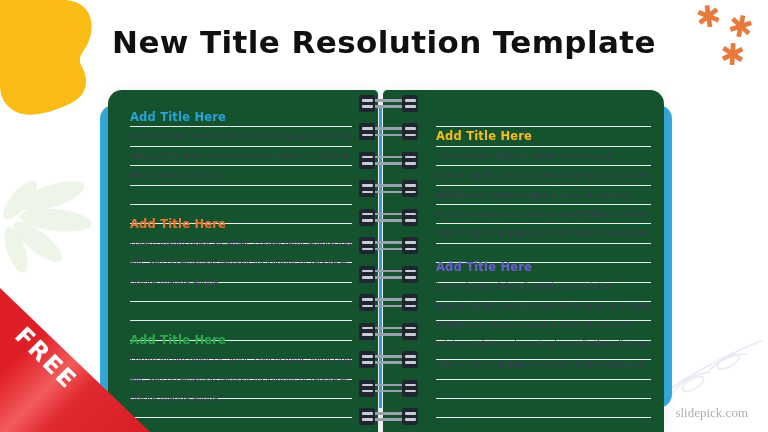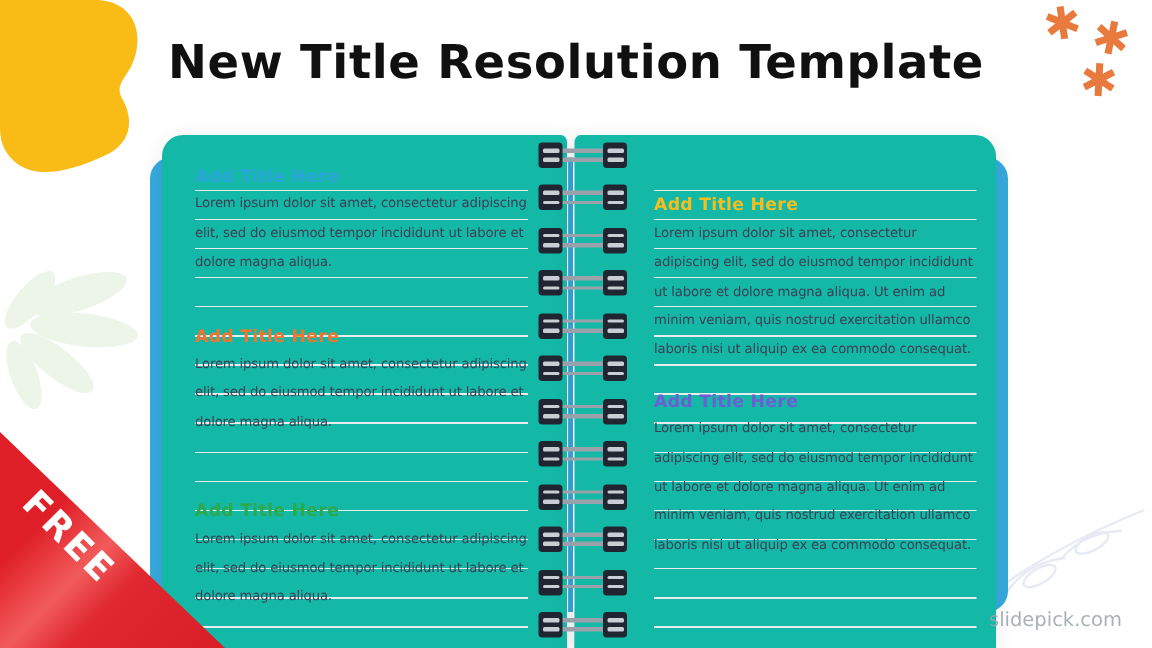--- a/index.html
+++ b/index.html
@@ -16,21 +16,21 @@
   .leaf-left{position:absolute;left:-10px;top:158px;width:115px;height:125px;opacity:.85;}
   .branch-right{position:absolute;right:0;bottom:0;width:170px;height:100px;opacity:.8;}
 
   
   .main-title{position:absolute;left:0;right:0;top:24px;text-align:center;
     font-size:31px;font-weight:800;letter-spacing:.4px;color:#101010;}
 
   
   .spine{position:absolute;left:100px;top:105px;width:572px;height:303px;
     background:#36A9DC;border-radius:14px;}
-  .page{position:absolute;top:90px;bottom:0;background:#14b8a6;
+  .page{position:absolute;top:90px;bottom:0;background:#14532d;
     box-shadow:0 3px 14px rgba(40,50,70,.10);}
   .page-left{left:108px;width:270px;border-radius:14px 5px 0 0;border-right:1px solid #eef0f4;}
   .page-right{left:382px;width:281px;border-radius:5px 14px 0 0;border-left:1px solid #eef0f4;}
   .page-content{position:absolute;top:18px;bottom:0;
     background:repeating-linear-gradient(to bottom,transparent 0,transparent 18.4px,#e9ecef 18.4px,#e9ecef 19.4px);}
   .page-left .page-content{left:22px;right:26px;}
   .page-right .page-content{left:53px;right:13px;}
   .note-section h3{margin:0;font-size:11.5px;font-weight:bold;line-height:19.4px;letter-spacing:.2px;}
   .note-section p{margin:0;font-size:8.8px;letter-spacing:-.1px;line-height:19.4px;color:#3B4155;}
   .sec-l2{margin-top:29px;}
@@ -49,21 +49,21 @@
   .s1{top:4px;}.s2{top:10.4px;}
 
   
   .ribbon{position:absolute;left:0;top:288px;width:150px;height:144px;
     background:linear-gradient(135deg,#df1f27 30%,#f25b5b 50%,#e02830 64%,#d81d25 100%);
     clip-path:polygon(0 0,100% 100%,0 100%);}
   .ribbon-text{position:absolute;left:8px;top:56px;color:#ffffff;font-weight:bold;
     font-size:24px;letter-spacing:2px;transform:rotate(45deg);}
 
   
-  .watermark{position:absolute;right:20px;bottom:11px;font-size:13px;color:#9CA3AB;opacity:.85;}
+  .watermark{position:absolute;right:20px;bottom:11px;font-size:13px;color:#9CA3AB;opacity:.85;font-family:Liberation Serif, serif;}
 </style>
 </head>
 <body>
 
 <div class="slide">
 
   <svg class="blob" viewBox="0 0 100 122">
     <path d="M0 0 H66 C92 2 96 26 88 43 C84 52 77 56 81 65 C90 80 88 97 67 105 C47 114 24 120 10 108 C1 100 0 92 0 84 Z" fill="#F9BB16"></path>
   </svg>
 

